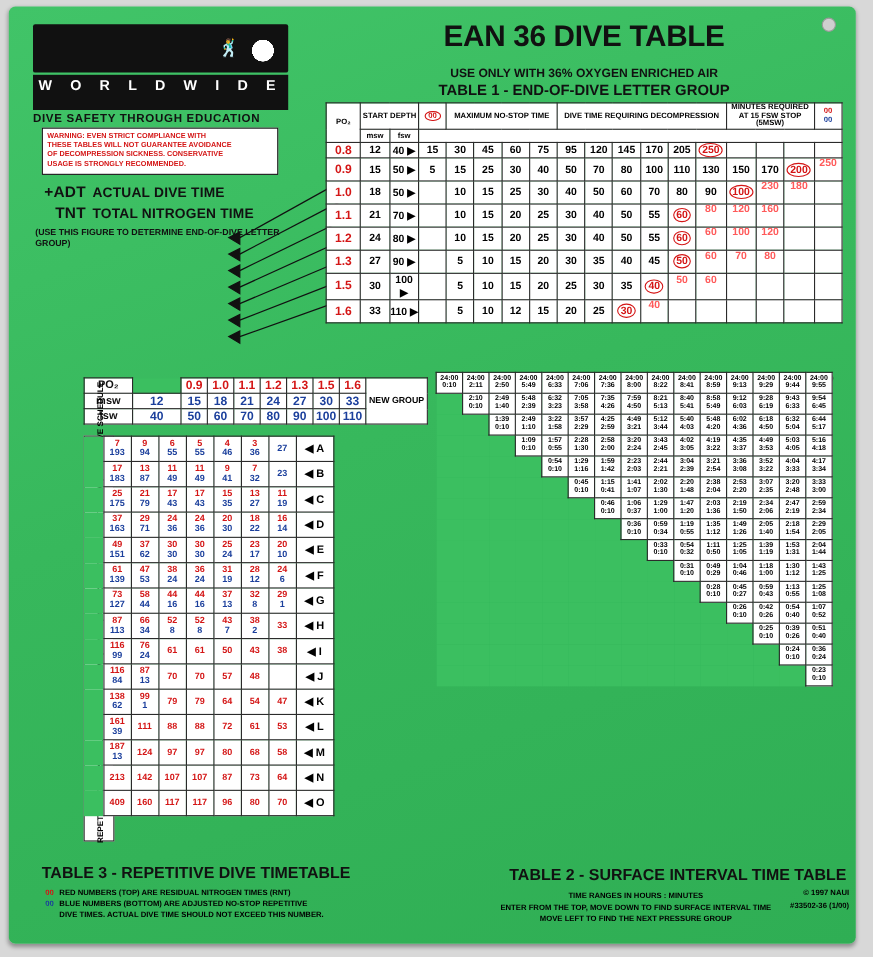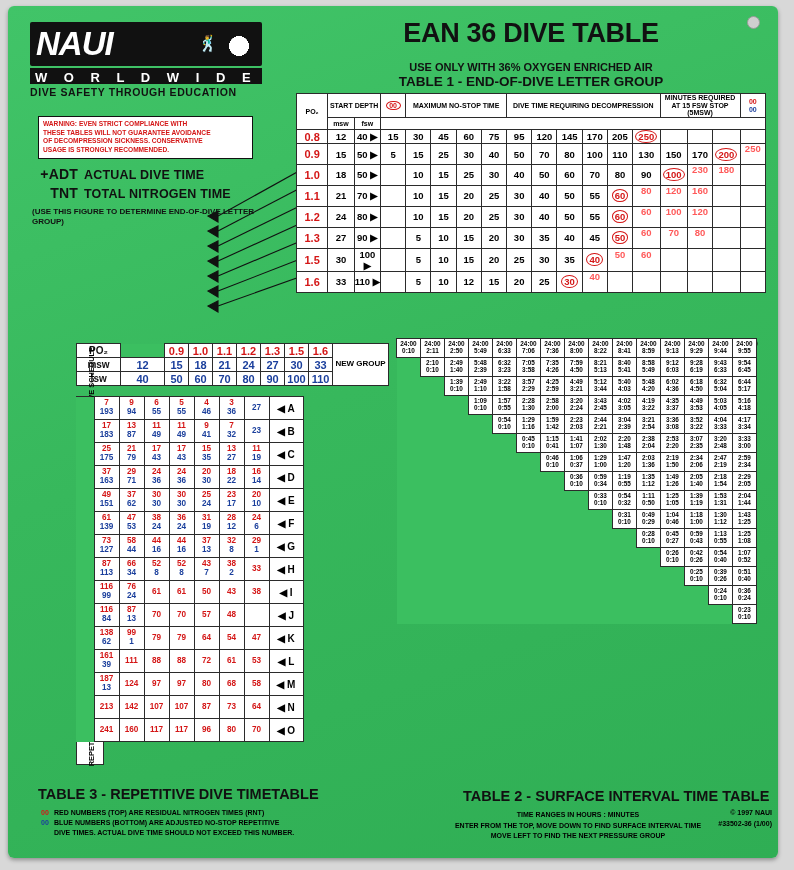--- a/index.html
+++ b/index.html
@@ -36,21 +36,21 @@
   }
   .logo-main .sun {
     position:absolute; right:8px; top:6px; width:30px; height:30px;
     border-radius:50%;
     background: radial-gradient(circle at 50% 60%, #fff 0%, #fff 42%, #111 43%);
   }
   .logo-main .diver {
     position:absolute; right:44px; top:12px; color:#fff; font-size:16px;
   }
   .logo-world {
-    background:#111; color:#fff; margin-top:2px; height:16px;
+    background:#111; color:#fff; margin-top:2px; height:32px;
     font-size:13px; font-weight:bold; letter-spacing:6.5px;
     text-align:center; line-height:20px;
   }
   .logo-tag {
     color:#111; font-size:10.5px; font-weight:bold; letter-spacing:.6px;
     margin-top:2px;
   }
   #warning {
     position:absolute; left:30px; top:110px; width:215px;
     background:#fff; border:1px solid #111; padding:3px 4px;
@@ -128,21 +128,20 @@
   #arrows { position:absolute; left:150px; top:150px; width:200px; height:200px;}
 </style>
 </head>
 <body>
 
 <div id="card">
   <div class="hole"></div>
 
   <div id="logo">
     <div class="logo-main">
-      <span class="naui">NAUI</span>
       <span class="diver">🕺</span>
       <span class="sun"></span>
     </div>
     <div class="logo-world">W O R L D W I D E</div>
     <div class="logo-tag">DIVE SAFETY THROUGH EDUCATION</div>
   </div>
 
   <div id="warning">
     <div>WARNING: EVEN STRICT COMPLIANCE WITH</div>
     <div>THESE TABLES WILL NOT GUARANTEE AVOIDANCE</div>
@@ -903,21 +902,21 @@
             </td>
             <td>
               <span class="stk rd">64</span>
               <span class="stk bl"></span>
             </td>
             <td class="grp">◀ N</td>
           </tr>
           <tr>
             <td class="side"></td>
             <td>
-              <span class="stk rd">241</span>
+              <span class="stk rd">409</span>
               <span class="stk bl"></span>
             </td>
             <td>
               <span class="stk rd">160</span>
               <span class="stk bl"></span>
             </td>
             <td>
               <span class="stk rd">117</span>
               <span class="stk bl"></span>
             </td>

